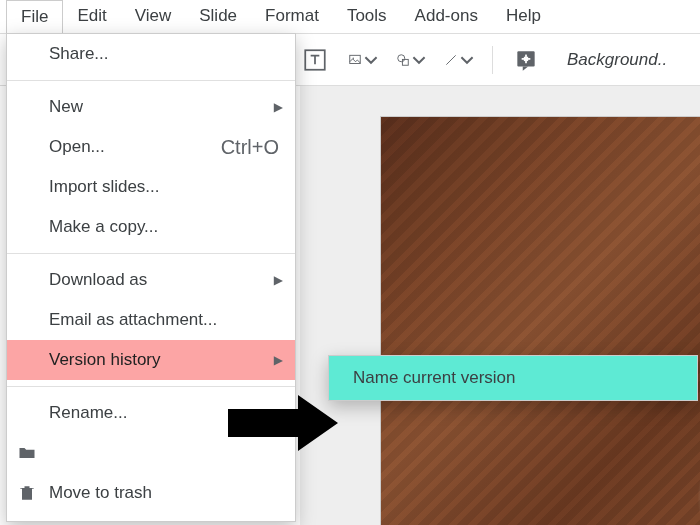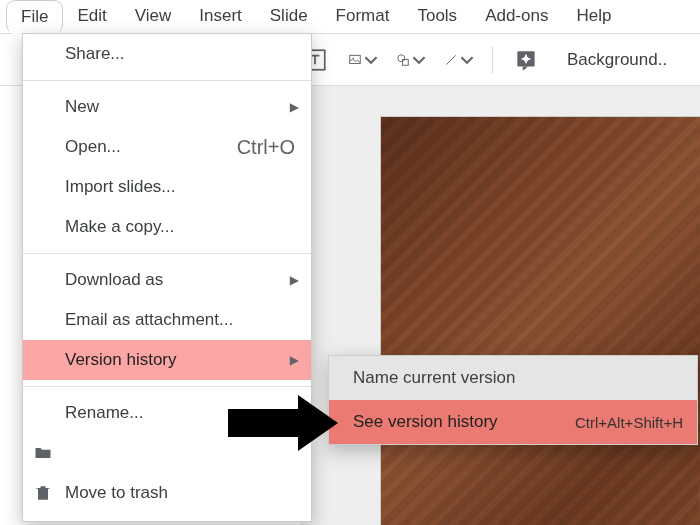--- a/index.html
+++ b/index.html
@@ -1,53 +1,52 @@
 <!DOCTYPE html>
 <html><head>
 <meta charset="utf-8">
 <style>
   * { box-sizing: border-box; margin: 0; padding: 0; }
   html, body { width: 700px; height: 525px; overflow: hidden; font-family: Arial, Helvetica, sans-serif; background: #fff; color: #3c4043; }
   .menubar { display: flex; align-items: stretch; height: 34px; padding-left: 6px; border-bottom: 1px solid #ddd; font-size: 17px; color: #3c4043; }
-  .menubar .mitem { padding: 6px 14px 8px 14px; height: 34px; cursor: default; border-radius: 9px; }
+  .menubar .mitem { padding: 6px 14px 8px 14px; height: 34px; cursor: default; }
   .menubar .mitem.active { border: 1px solid #ccc; border-bottom: 1px solid #fff; background: #fff; position: relative; z-index: 3; }
   .toolbar { position: absolute; top: 34px; left: 0; right: 0; height: 52px; display: flex; align-items: center; gap: 18px; padding-left: 300px; border-bottom: 1px solid #ddd; }
   .tbicon { width: 30px; height: 30px; display: flex; align-items: center; justify-content: center; color: #5f6368; }
   .tbicon svg { width: 26px; height: 26px; }
-  .bglabel { font-size: 17px; color: #3c4043; margin-left: 8px; }
+  .bglabel { font-size: 17px; color: #3c4043; margin-left: 8px; font-style: italic; }
   .canvas { position: absolute; top: 86px; left: 300px; right: 0; bottom: 0; background: #eee; }
   .slide { position: absolute; top: 30px; left: 80px; width: 600px; height: 450px; background: #fff; border: 1px solid #ccc; overflow: hidden; }
   .photo { width: 100%; height: 100%; background:
     radial-gradient(ellipse 220px 160px at 75% 85%, #e8e2d4 0%, #dcd6c8 45%, rgba(0,0,0,0) 60%),
     linear-gradient(135deg, #5a2f1c 0%, #7a4428 20%, #8a5232 35%, #6b3921 55%, #7e492c 75%, #5f3320 100%);
   }
   .photo::before { content: ""; position: absolute; inset: 0; background: repeating-linear-gradient(135deg, rgba(255,255,255,0.04) 0 6px, rgba(0,0,0,0.06) 6px 14px); mix-blend-mode: overlay; }
-  .filemenu { position: absolute; top: 33px; left: 22px; width: 290px; background: #fff; border: 1px solid #ccc; box-shadow: 0 6px 18px rgba(0,0,0,0.25); z-index: 5; padding-bottom: 8px; }
+  .filemenu { position: absolute; top: 33px; left: 6px; width: 290px; background: #fff; border: 1px solid #ccc; box-shadow: 0 6px 18px rgba(0,0,0,0.25); z-index: 5; padding-bottom: 8px; }
   .filemenu .row { display: flex; align-items: center; height: 40px; padding: 0 16px 0 42px; font-size: 17px; color: #3c4043; position: relative; }
   .filemenu .row .shortcut { margin-left: auto; color: #5f6368; font-size: 20px; }
   .filemenu .row .sub { position: absolute; right: 12px; color: #5f6368; font-size: 12px; }
   .filemenu .row .licon { position: absolute; left: 10px; width: 20px; height: 20px; display: flex; align-items: center; justify-content: center; color: #5f6368; }
   .filemenu .sep { height: 1px; background: #e0e0e0; margin: 6px 0; }
   .filemenu .row.hl { background: #fca5a5; color: #222; }
-  .submenu { position: absolute; top: 355px; left: 328px; width: 370px; background: #e5e5e5; border: 1px solid #ccc; box-shadow: 0 6px 18px rgba(0,0,0,0.25); z-index: 6; }
+  .submenu { position: absolute; top: 355px; left: 328px; width: 370px; background: #5eead4; border: 1px solid #ccc; box-shadow: 0 6px 18px rgba(0,0,0,0.25); z-index: 6; }
   .submenu .row { display: flex; align-items: center; height: 44px; padding: 0 14px 0 24px; font-size: 17px; color: #3c4043; }
   .submenu .row .shortcut { margin-left: auto; color: #5f6368; font-size: 15px; }
   .submenu .row.hl { background: #ea7a72; color: #222; }
   .submenu .row.hl .shortcut { color: #333; }
   .arrow { position: absolute; top: 395px; left: 228px; z-index: 7; }
   .arrow svg { width: 110px; height: 56px; }
 </style>
 </head>
 <body>
 
 <div class="menubar">
   <div class="mitem active">File</div>
   <div class="mitem">Edit</div>
   <div class="mitem">View</div>
-  <div class="mitem">Insert</div>
   <div class="mitem">Slide</div>
   <div class="mitem">Format</div>
   <div class="mitem">Tools</div>
   <div class="mitem">Add-ons</div>
   <div class="mitem">Help</div>
 </div>
 
 <div class="toolbar">
   <div class="tbicon">
     <svg viewBox="0 0 24 24" fill="none" stroke="currentColor" stroke-width="1.6">
@@ -151,23 +150,19 @@
         </svg>
       </span>
     <span>Move to trash</span>
   </div>
 </div>
 
 <div class="submenu">
   <div class="row">
       <span>Name current version</span>
     </div>
-  <div class="row hl">
-      <span>See version history</span>
-      <span class="shortcut">Ctrl+Alt+Shift+H</span>
-    </div>
 </div>
 
 <div class="arrow">
   <svg viewBox="0 0 110 56">
       <path d="M0 14h70V0l40 28-40 28V42H0z" fill="#000"></path>
     </svg>
 </div>
 
 </body></html>

